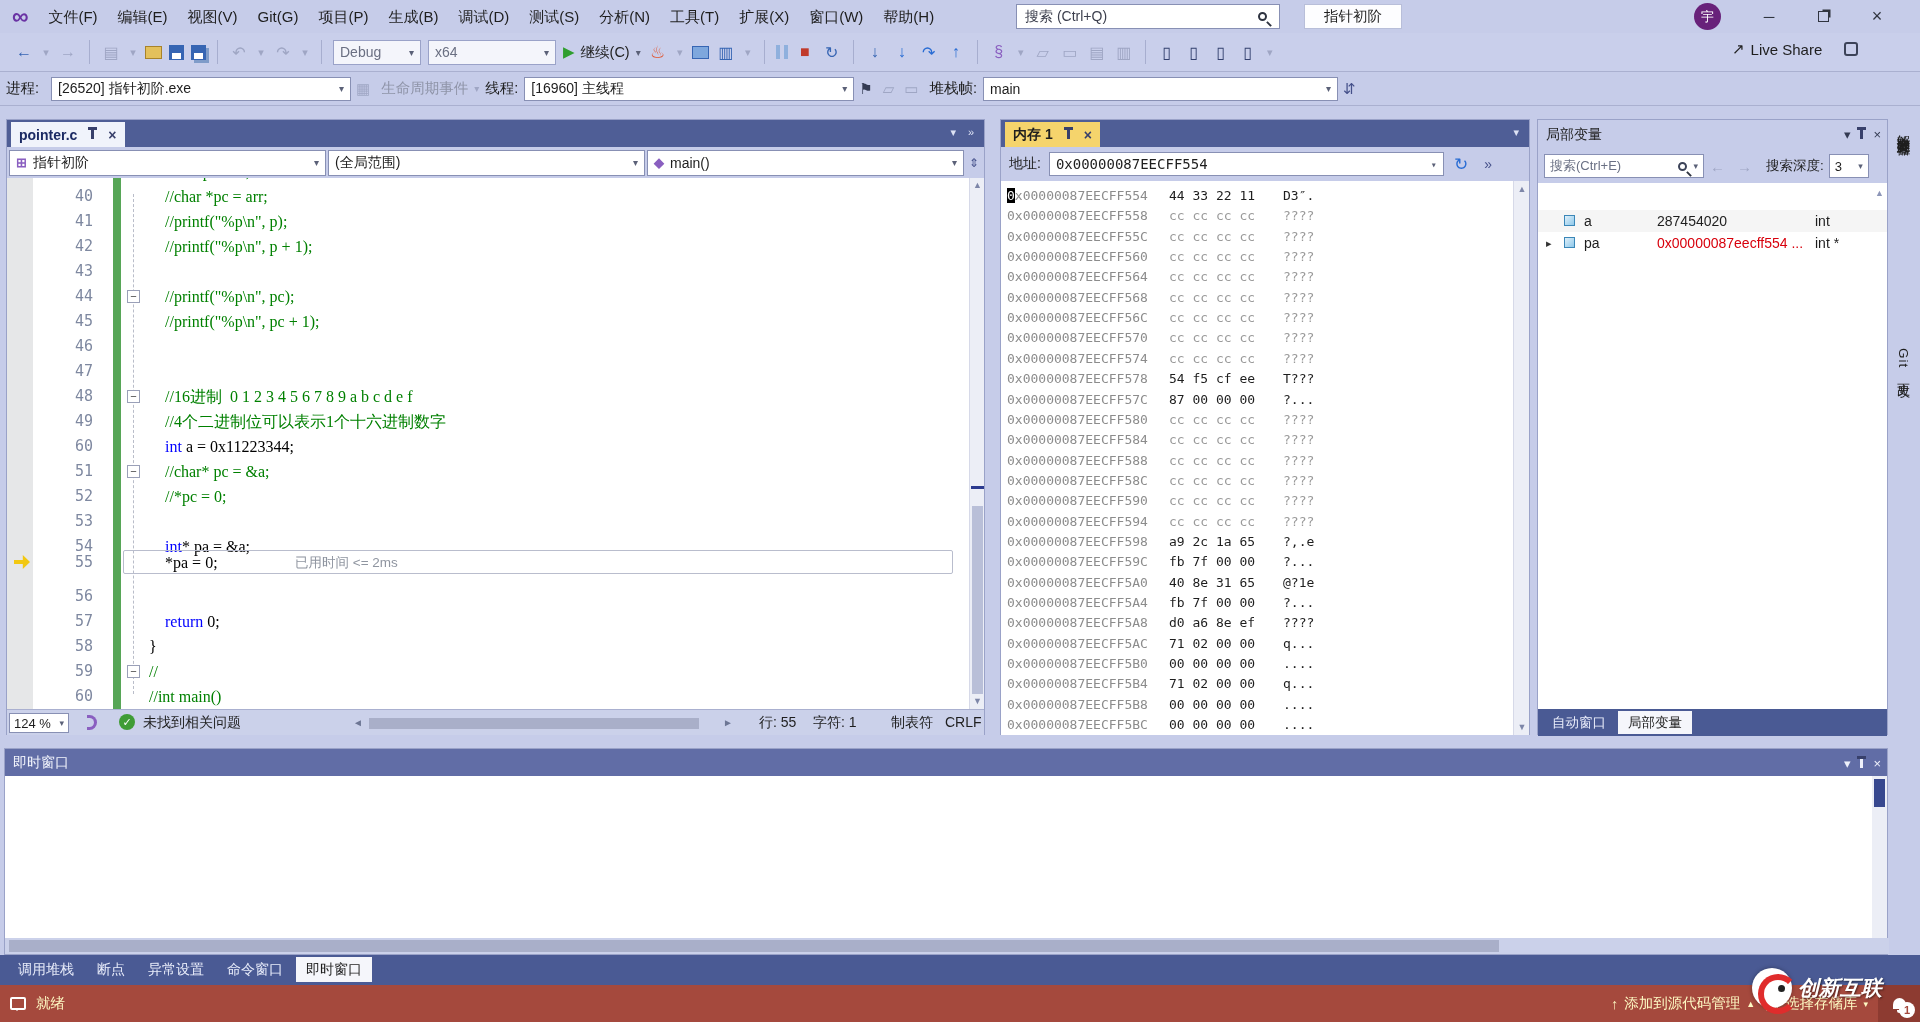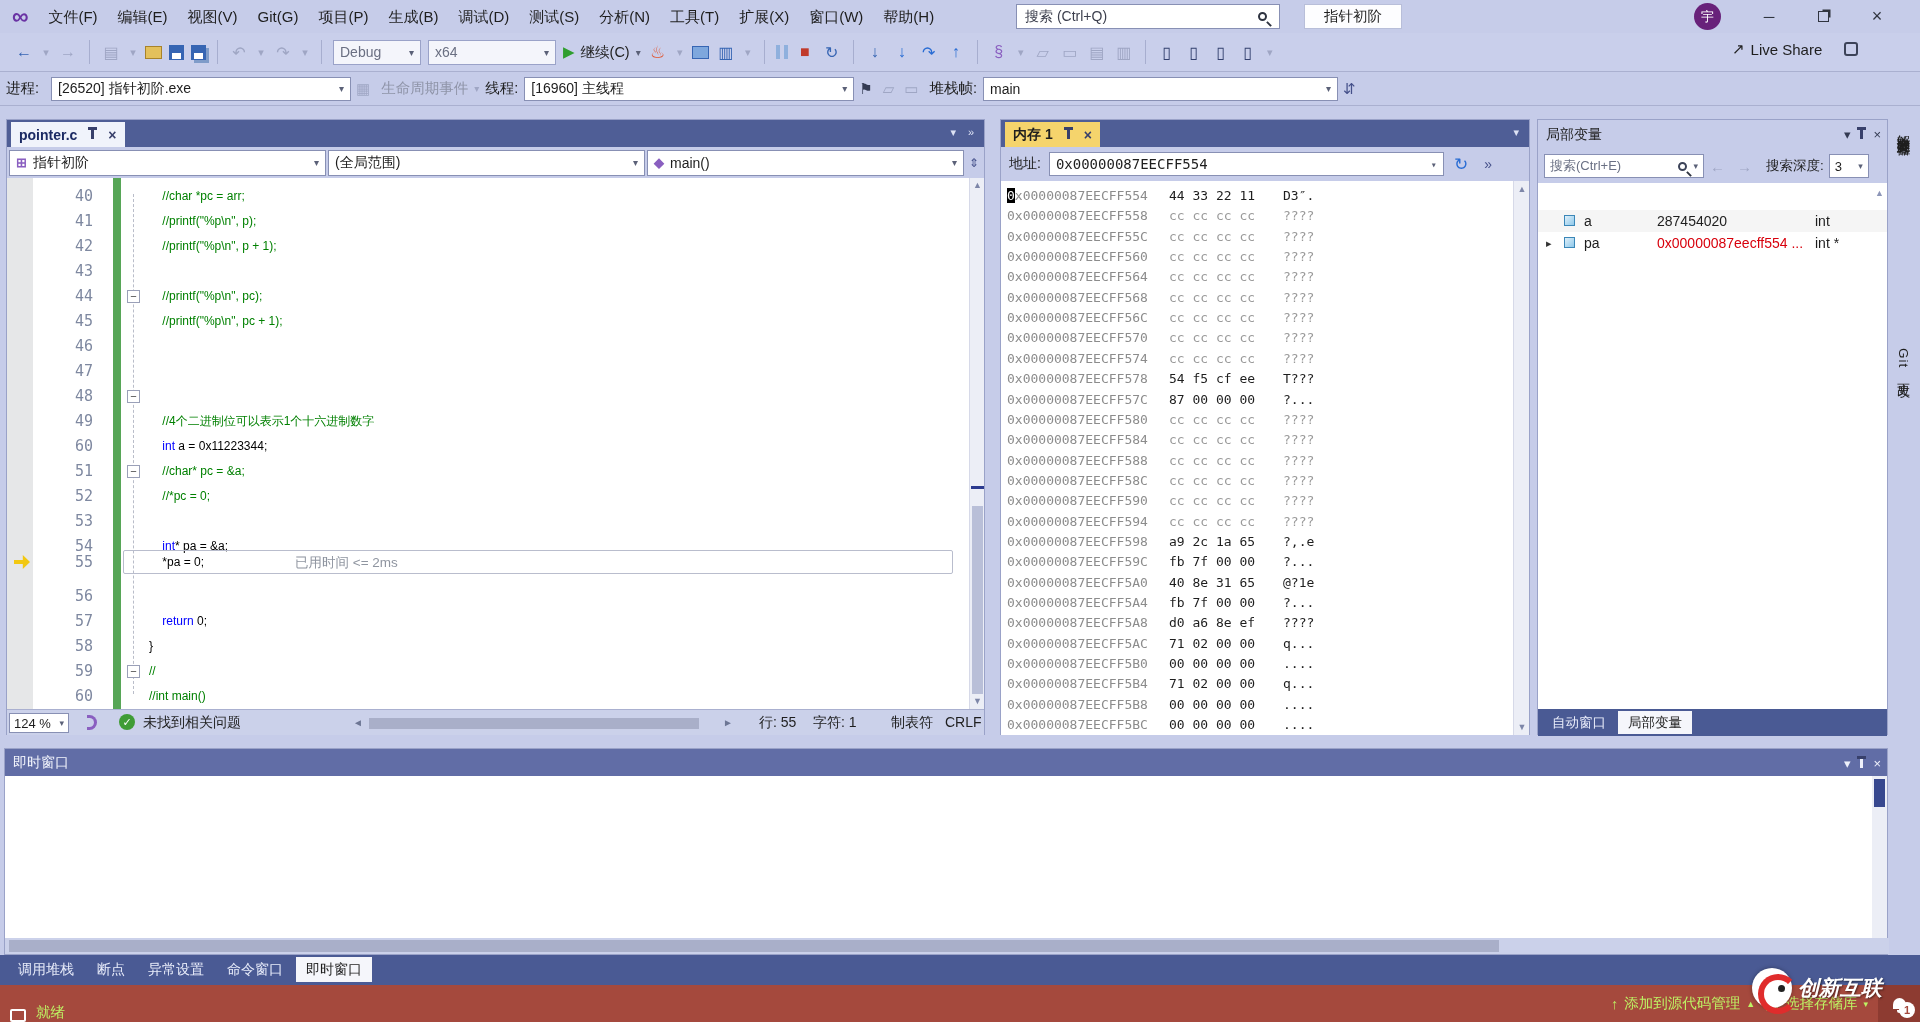--- a/index.html
+++ b/index.html
@@ -66,21 +66,21 @@
   .navcombo { background:#fff; border:1px solid #8890b4; height:26px; flex:1; display:flex; align-items:center; font-size:14px; padding:0 6px; gap:6px; }
   .navcombo .caret { margin-left:auto; font-size:10px; color:#5b6178; }
   .navico { color:#8a5fc0; font-weight:bold; font-size:13px; }
   #split-handle { width:16px; color:#45508a; font-size:12px; text-align:center; }
   #code-area { position:absolute; left:0; top:58px; width:977px; height:531px; background:#fff; overflow:hidden; }
   #bp-margin { position:absolute; left:0; top:0; width:26px; height:531px; background:#e6e7e8; }
   #change-bar { position:absolute; left:106px; top:0; width:8px; height:531px; background:#57a657; }
   #fold-guide { position:absolute; left:126px; top:16px; width:1px; height:500px; border-left:1px dashed #b9bdc9; }
   .codeline { position:absolute; left:0; width:960px; height:25px; }
   .ln { position:absolute; left:30px; width:56px; text-align:right; color:#7e88a0; font-family:"DejaVu Sans Mono", monospace; font-size:15px; line-height:25px; }
-  .ctext { position:absolute; left:142px; white-space:pre; font-family:Liberation Sans, sans-serif; font-size:12px; line-height:25px; }
+  .ctext { position:absolute; left:142px; white-space:pre; font-family:Liberation Serif, serif; font-size:16px; line-height:25px; }
   .ctext .pl { color:#000; } .ctext .cm { color:#008000; } .ctext .kw { color:#0000ff; }
   .fold { position:absolute; left:120px; top:6px; width:13px; height:13px; border:1px solid #9aa0b8; background:#fff; color:#444; font-size:11px; line-height:11px; text-align:center; }
   .stmt-box { position:absolute; left:116px; top:0px; width:830px; height:24px; border:1px solid #b9bdcd; border-radius:2px; }
   .cur-arrow { position:absolute; left:7px; top:5px; width:16px; height:14px; background:#f2c811; clip-path:polygon(0 35%, 55% 35%, 55% 0, 100% 50%, 55% 100%, 55% 65%, 0 65%); }
   .perftip { position:absolute; left:288px; font-size:13.5px; color:#8f95a0; line-height:25px; }
   #ed-vscroll { position:absolute; right:0; top:0; width:15px; height:531px; background:#eceef6; border-left:1px solid #d6d9e8; }
   #ed-vscroll .arr { position:absolute; left:0; width:15px; height:15px; font-size:9px; color:#7d86a8; text-align:center; line-height:15px; }
   #ed-caret-mark { position:absolute; left:1px; top:308px; width:13px; height:3px; background:#2b3a8f; }
   #ed-thumb { position:absolute; left:2px; top:328px; width:11px; height:188px; background:#b9bfd8; }
   #editor-statusbar { position:absolute; left:0; top:589px; width:977px; height:26px; background:#cbd1ea; border-top:1px solid #aab0d0; font-size:14px; }
@@ -147,21 +147,21 @@
   #immediate-title .title-icons { color:#eef1fb; }
   #immediate-content { position:absolute; left:0; top:27px; width:1867px; height:162px; background:#fff; }
   #imm-vscroll { position:absolute; right:0; top:27px; width:15px; height:162px; background:#eceef6; }
   #imm-vthumb { position:absolute; left:2px; top:3px; width:11px; height:28px; background:#38488f; }
   #imm-hscroll { position:absolute; left:0; top:189px; width:1884px; height:16px; background:#cbd1ea; }
   #imm-hthumb { position:absolute; left:4px; top:2px; width:1490px; height:12px; background:#a9afc9; }
 
   
   #bottom-tabs { position:absolute; left:0; top:955px; width:1920px; height:30px; background:#4a5a94; display:flex; align-items:flex-start; padding:2px 0 0 8px; gap:3px; }
   #bottom-tabs .wtab { height:25px; line-height:25px; font-size:14px; }
-  #statusbar { position:absolute; left:0; top:985px; width:1920px; height:37px; background:#a5493d; color:#bef264; font-size:14.5px; display:flex; align-items:flex-end; }
+  #statusbar { position:absolute; left:0; top:985px; width:1920px; height:37px; background:#a5493d; color:#fef9c3; font-size:14.5px; display:flex; align-items:center; }
   #feedback-icon { width:16px; height:13px; border:2px solid #fff; border-radius:2px; position:relative; margin:0 10px 0 10px; }
   #feedback-icon::after { content:""; position:absolute; left:2px; bottom:-6px; border:3px solid transparent; border-top-color:#fff; }
   #status-right { margin-left:auto; display:flex; align-items:center; gap:10px; }
   #scm-group, #repo-group { display:flex; align-items:center; gap:6px; }
   #bell-box { width:42px; height:37px; background:#8d3b31; display:flex; align-items:center; justify-content:center; }
   #bell { width:13px; height:11px; background:#fff; border-radius:7px 7px 0 0; position:relative; }
   #bell::after { content:""; position:absolute; left:4px; bottom:-4px; width:5px; height:3px; background:#fff; border-radius:0 0 3px 3px; }
 
   
   #watermark { position:absolute; left:1752px; top:966px; width:168px; height:44px; z-index:50; display:flex; align-items:center; }
@@ -355,20 +355,21 @@
           </div>
           <div class="codeline" style="top: 156px;">
             <span class="ln">46</span>
           </div>
           <div class="codeline" style="top: 181px;">
             <span class="ln">47</span>
           </div>
           <div class="codeline" style="top: 206px;">
             <span class="ln">48</span>
             <span class="fold">−</span>
+            <span class="ctext"><span class="pl">    </span><span class="cm">//16进制  0 1 2 3 4 5 6 7 8 9 a b c d e f</span></span>
           </div>
           <div class="codeline" style="top: 231px;">
             <span class="ln">49</span>
             <span class="ctext"><span class="pl">    </span><span class="cm">//4个二进制位可以表示1个十六进制数字</span></span>
           </div>
           <div class="codeline" style="top: 256px;">
             <span class="ln">60</span>
             <span class="ctext"><span class="pl">    </span><span class="kw">int</span><span class="pl"> a = 0x11223344;</span></span>
           </div>
           <div class="codeline" style="top: 281px;">

